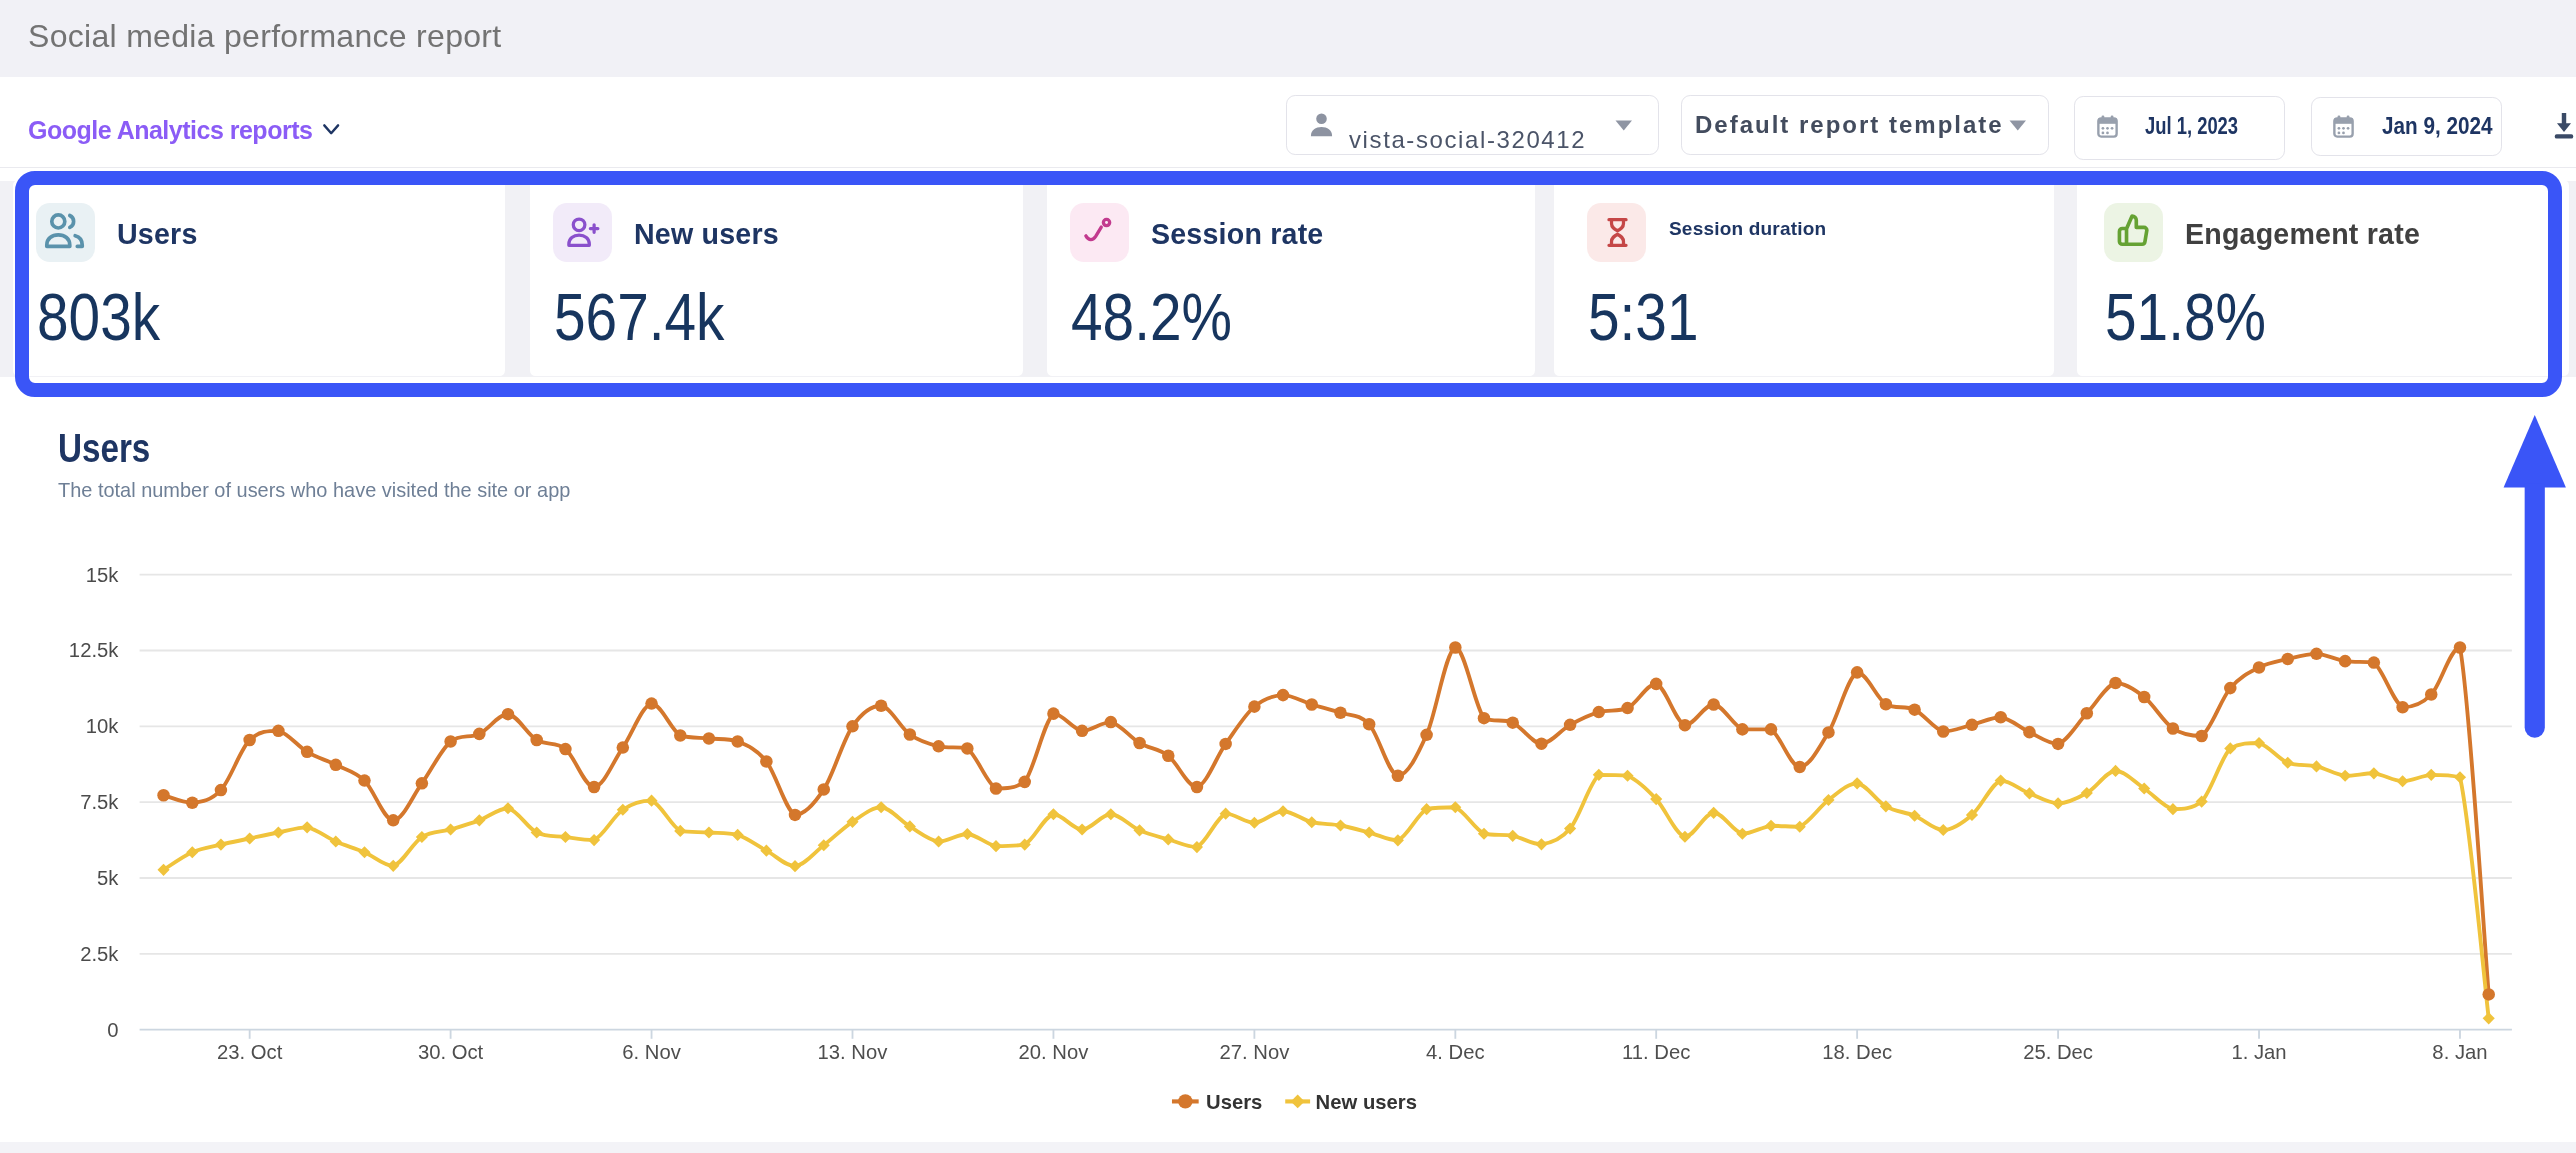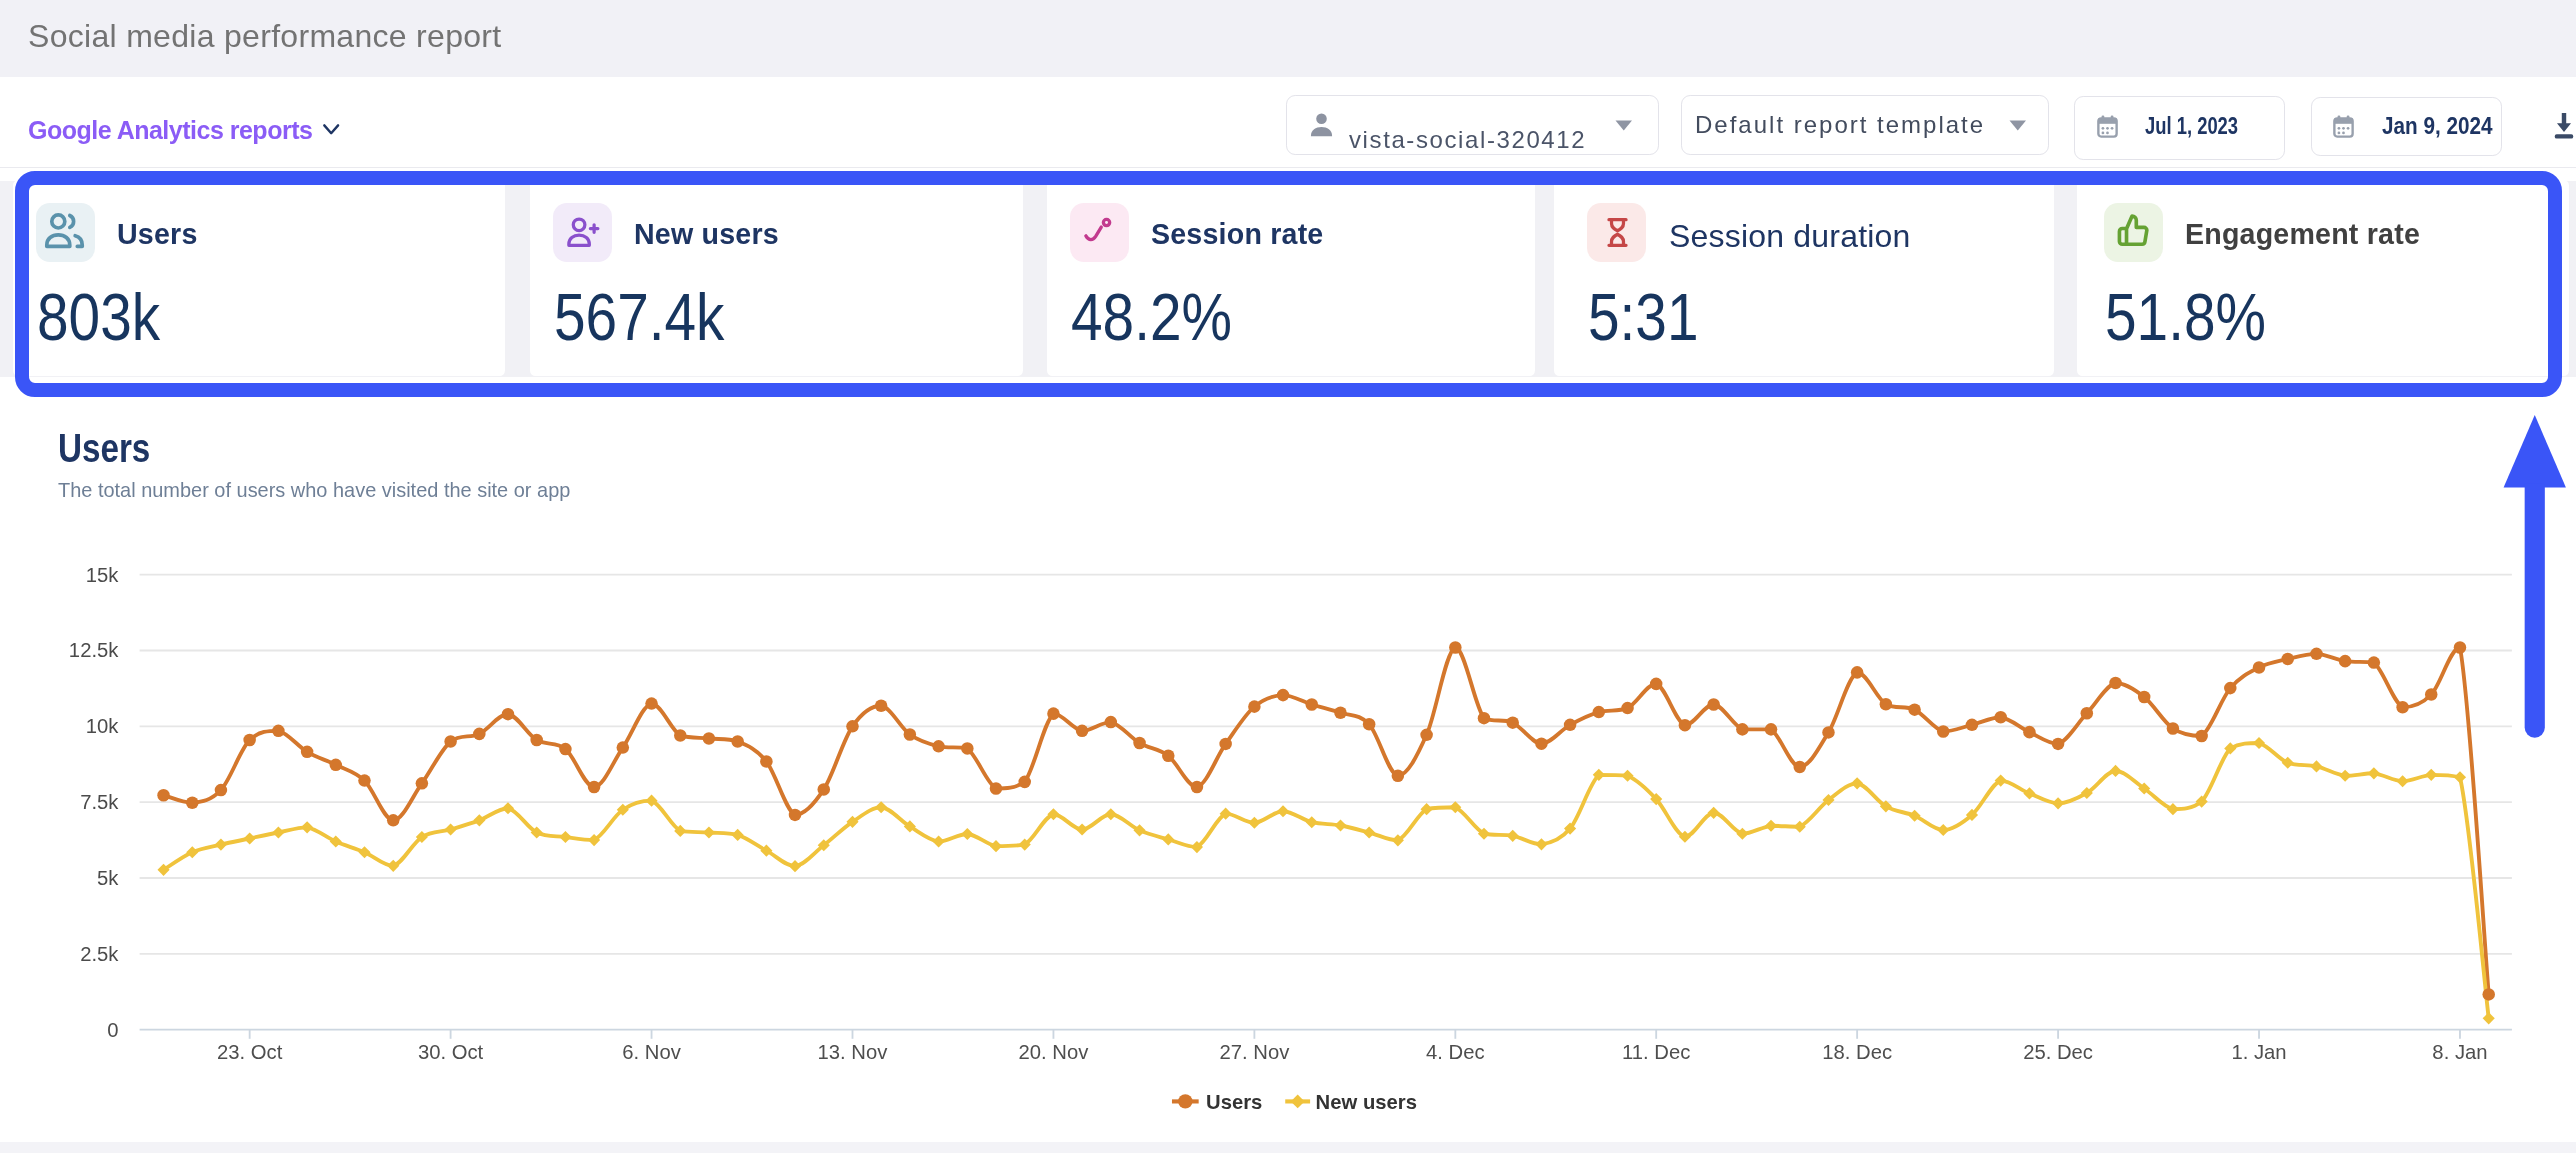--- a/index.html
+++ b/index.html
@@ -22,21 +22,21 @@
 <svg class="abs" style="left:1306px;top:108px;" width="31" height="33" viewBox="0 0 24 24" fill="#8d93a1">
     <circle cx="12" cy="7.6" r="4.1"></circle>
     <path d="M3.8 21c0-4.8 3.8-7 8.2-7s8.2 2.2 8.2 7z"></path>
   </svg>
 <div class="abs" style="left:1349px;top:126px;font-size:24px;color:#4b5468;letter-spacing:1.6px;">vista-social-320412</div>
 <svg class="abs" style="left:1615px;top:120px;" width="17.5" height="11" viewBox="0 0 19 12">
     <path d="M0.5 0.5h18L9.5 11.5z" fill="#8f95a3"></path>
   </svg>
 
 <div class="abs" style="left:1681px;top:95px;width:368px;height:60px;border:1.8px solid #e3e3ea;border-radius:9.2px;box-sizing:border-box;background:#fff;"></div>
-<div class="abs" style="left:1695px;top:111px;font-size:24px;color:#434c5e;letter-spacing:2px;">Default report template</div>
+<div class="abs" style="left:1695px;top:111px;font-size:24px;color:#434c5e;letter-spacing:2px;font-weight:bold;">Default report template</div>
 <svg class="abs" style="left:2009px;top:120px;" width="17.5" height="11" viewBox="0 0 19 12">
     <path d="M0.5 0.5h18L9.5 11.5z" fill="#8f95a3"></path>
   </svg>
 
 <div class="abs" style="left:2074px;top:96px;width:211px;height:64px;border:1.8px solid #e3e3ea;border-radius:9.2px;box-sizing:border-box;background:#fff;"></div>
 <svg class="abs" style="left:2097px;top:114px;" width="21" height="26" viewBox="0 0 23 26">
     <rect x="1.5" y="3.5" width="20" height="20" rx="3" fill="#fff" stroke="#98a0ad" stroke-width="2.6"></rect>
     <rect x="1.5" y="3.5" width="20" height="6" fill="#98a0ad"></rect>
     <rect x="5" y="0.5" width="3" height="5" rx="1.2" fill="#98a0ad"></rect>
     <rect x="15" y="0.5" width="3" height="5" rx="1.2" fill="#98a0ad"></rect>
@@ -96,21 +96,21 @@
     <circle cx="16.3" cy="6.6" r="1.8"></circle>
   </svg>
 <div style="position:absolute;left:1151px;top:218px;font-size:28.6px;font-weight:600;color:#1e3563;letter-spacing:0.2px;">Session rate</div>
 <div style="position:absolute;left:1071px;top:279px;font-size:66px;font-weight:500;color:#17355e;transform:scaleX(0.86);transform-origin:0 0;">48.2%</div>
 <div style="position:absolute;left:1587px;top:203px;width:59px;height:59px;background:#fbe9e8;border-radius:14px;"></div>
 <svg style="position:absolute;left:1597px;top:212px;" width="41" height="41" viewBox="0 0 24 24" fill="none" stroke="#c54747" stroke-width="1.9" stroke-linecap="round" stroke-linejoin="round">
     <path d="M7 4.5h10M7 19.5h10"></path>
     <path d="M8.5 4.5v2.2c0 2.3 1.5 3.2 3.5 4.3 2-1.1 3.5-2 3.5-4.3V4.5"></path>
     <path d="M8.5 19.5v-2.2c0-2.3 1.5-3.2 3.5-4.3 2 1.1 3.5 2 3.5 4.3v2.2"></path>
   </svg>
-<div style="position:absolute;left:1669px;top:218px;font-size:32px;font-weight:400;color:#1e3563;letter-spacing:0.2px;">Session duration</div>
+<div style="position:absolute;left:1669px;top:218px;font-size:19px;font-weight:700;color:#1e3563;letter-spacing:0.2px;">Session duration</div>
 <div style="position:absolute;left:1588px;top:279px;font-size:66px;font-weight:500;color:#17355e;transform:scaleX(0.86);transform-origin:0 0;">5:31</div>
 <div style="position:absolute;left:2104px;top:203px;width:59px;height:59px;background:#ecf4e4;border-radius:14px;"></div>
 <svg style="position:absolute;left:2111px;top:209px;" width="46" height="46" viewBox="0 0 24 24" fill="none" stroke="#65a233" stroke-width="1.9" stroke-linecap="round" stroke-linejoin="round">
     <path d="M13.2 9.6V5.9a2.2 2.2 0 0 0-2.2-2.2l-2.9 6.6v8.1h8.1a1.5 1.5 0 0 0 1.5-1.3l1-6a1.5 1.5 0 0 0-1.5-1.5zM8.1 18.4H5.9a1.5 1.5 0 0 1-1.5-1.5v-5.2a1.5 1.5 0 0 1 1.5-1.5h2.2"></path>
   </svg>
 <div style="position:absolute;left:2185px;top:218px;font-size:28.6px;font-weight:600;color:#404040;letter-spacing:0.2px;">Engagement rate</div>
 <div style="position:absolute;left:2105px;top:279px;font-size:66px;font-weight:500;color:#17355e;transform:scaleX(0.86);transform-origin:0 0;">51.8%</div>
 
 <div class="abs" style="left:14.7px;top:171px;width:2547px;height:226px;border:14.7px solid #3a55f7;border-radius:20px;box-sizing:border-box;"></div>
 

